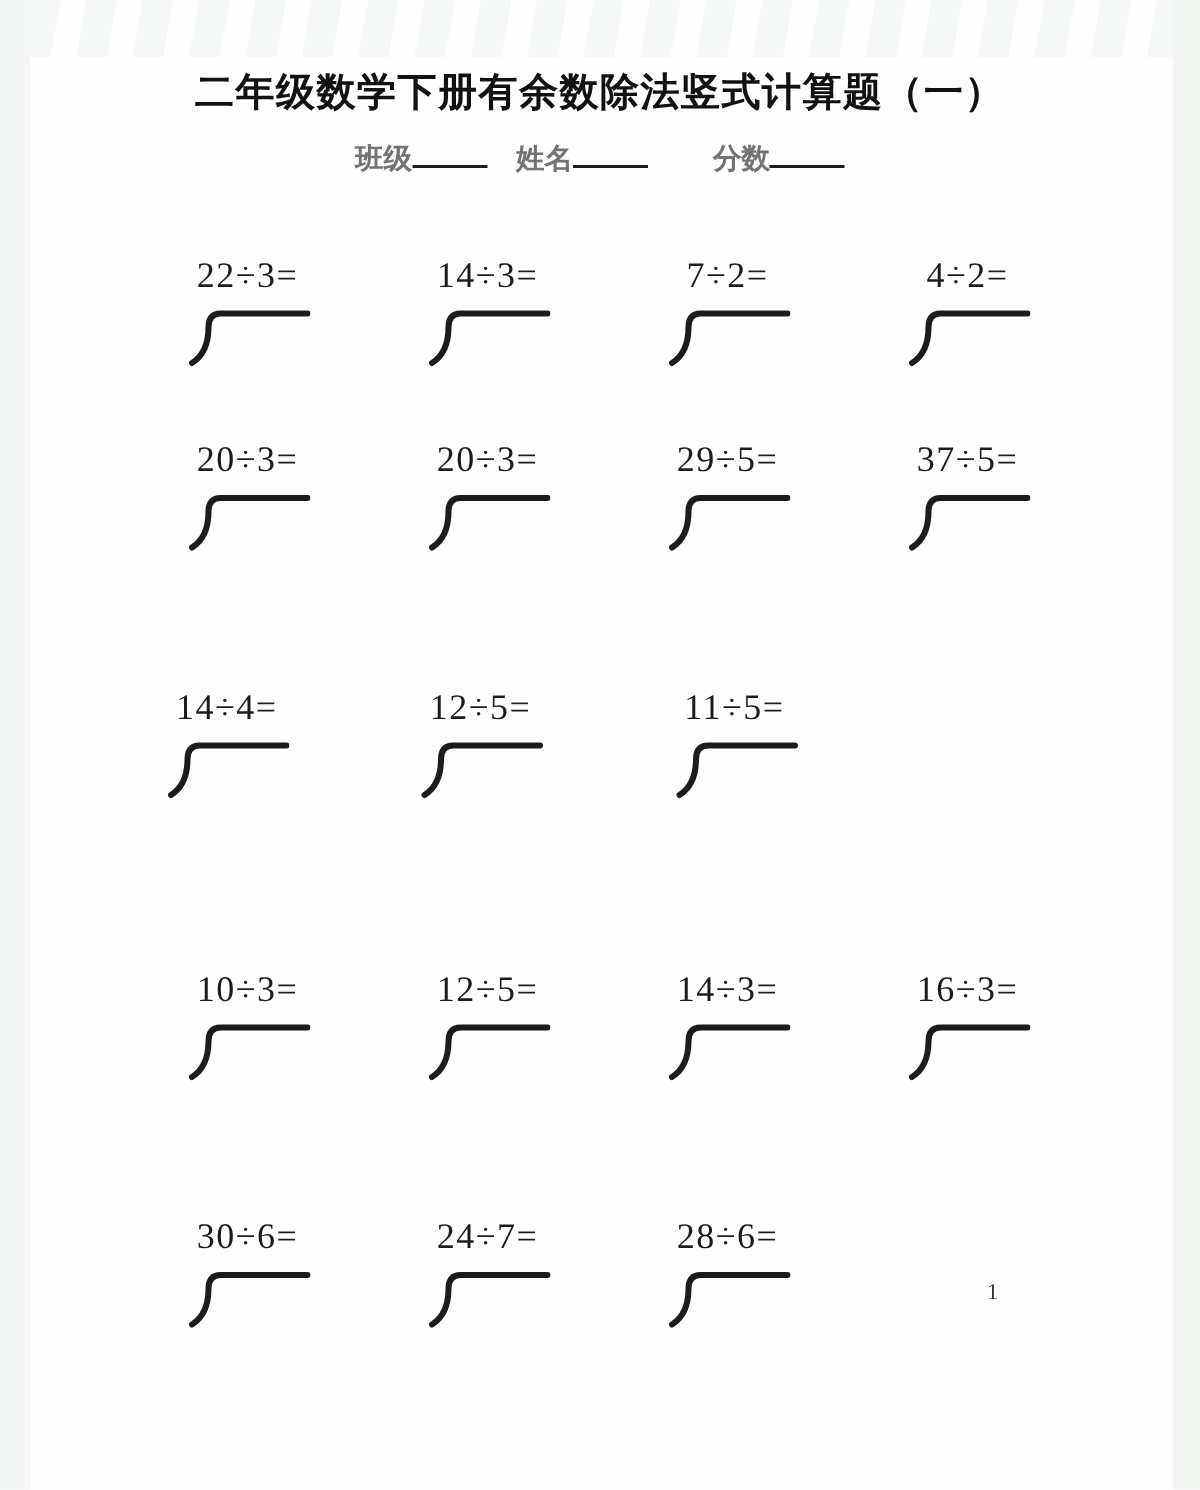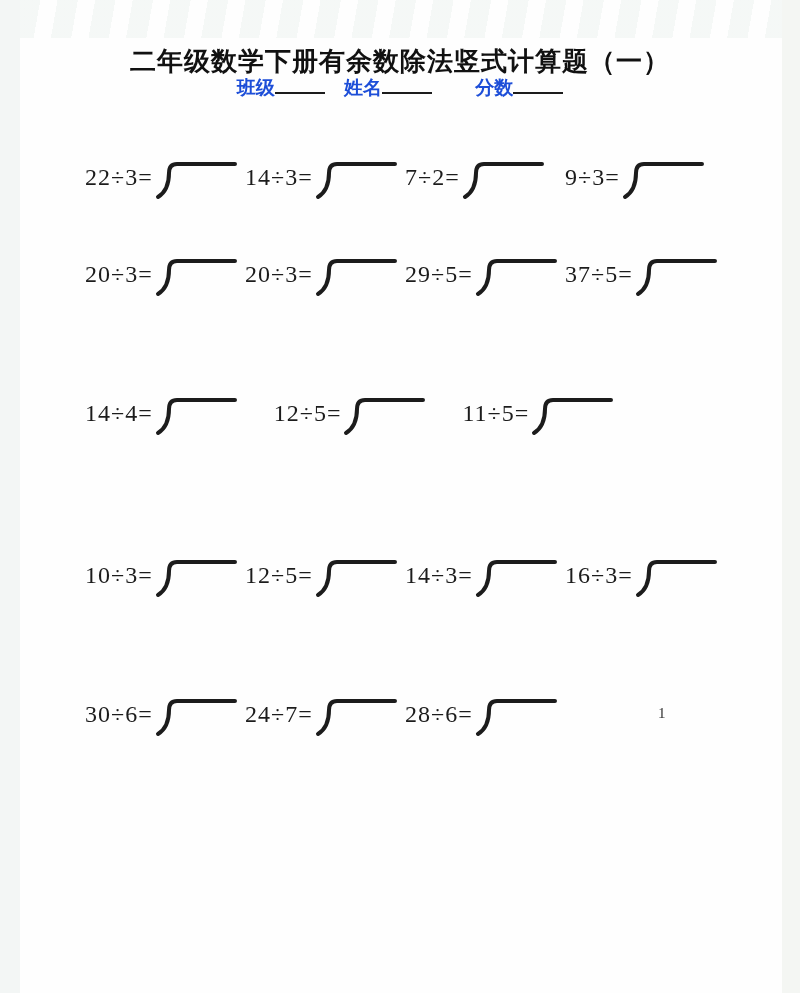--- a/index.html
+++ b/index.html
@@ -30,24 +30,25 @@
     padding-top: 48px;
     text-align: center;
     font-size: 26px;
     font-weight: bold;
     letter-spacing: 1px;
     color: #111;
     line-height: 26px;
   }
 
   .header-fields {
+    margin-top: 18px;
     text-align: center;
     font-size: 19px;
     font-weight: bold;
-    color: #1d4ed8;
+    color: #737373;
     line-height: 24px;
   }
   .field-group { display: inline-block; white-space: nowrap; }
   .field-group + .field-group { margin-left: 14px; }
   .field-group.score { margin-left: 38px; }
   .blank {
     display: inline-block;
     width: 50px;
     border-bottom: 2px solid #1c1c1c;
     height: 18px;
@@ -58,21 +59,21 @@
   .prob-row {
     display: grid;
     grid-template-columns: repeat(4, 1fr);
   }
   .prob-row.r1 { margin-top: 52px; }
   .prob-row.r2 { margin-top: 48px; text-align: right; }
   .prob-row.r3 { margin-top: 90px; gap: 37px; }
   .prob-row.r4 { margin-top: 113px; }
   .prob-row.r5 { margin-top: 90px; }
 
-  .problem { display: flex; align-items: center; }
+  .problem { display: flex; flex-direction: column; align-items: center; }
   .expression {
     font-family: "Liberation Serif", serif;
     font-size: 24px;
     line-height: 26px;
     letter-spacing: 1px;
     color: #1c1c1c;
     white-space: nowrap;
   }
   .bracket { margin-top: 7px; display: block; }
   .bracket path {
@@ -124,21 +125,21 @@
             <path d="M82 5 L24 5 C18 5 16 9 16 14 C16 24 13 33 5 38"></path>
           </svg>
       </div>
       <div class="problem">
         <div class="expression">7÷2=</div>
         <svg class="bracket" width="84" height="42" viewBox="0 0 84 42">
             <path d="M82 5 L24 5 C18 5 16 9 16 14 C16 24 13 33 5 38"></path>
           </svg>
       </div>
       <div class="problem">
-        <div class="expression">9÷3=</div>
+        <div class="expression">4÷2=</div>
         <svg class="bracket" width="84" height="42" viewBox="0 0 84 42">
             <path d="M82 5 L24 5 C18 5 16 9 16 14 C16 24 13 33 5 38"></path>
           </svg>
       </div>
     </div>
 
     <div class="prob-row r2">
       <div class="problem">
         <div class="expression">20÷3=</div>
         <svg class="bracket" width="84" height="42" viewBox="0 0 84 42">

